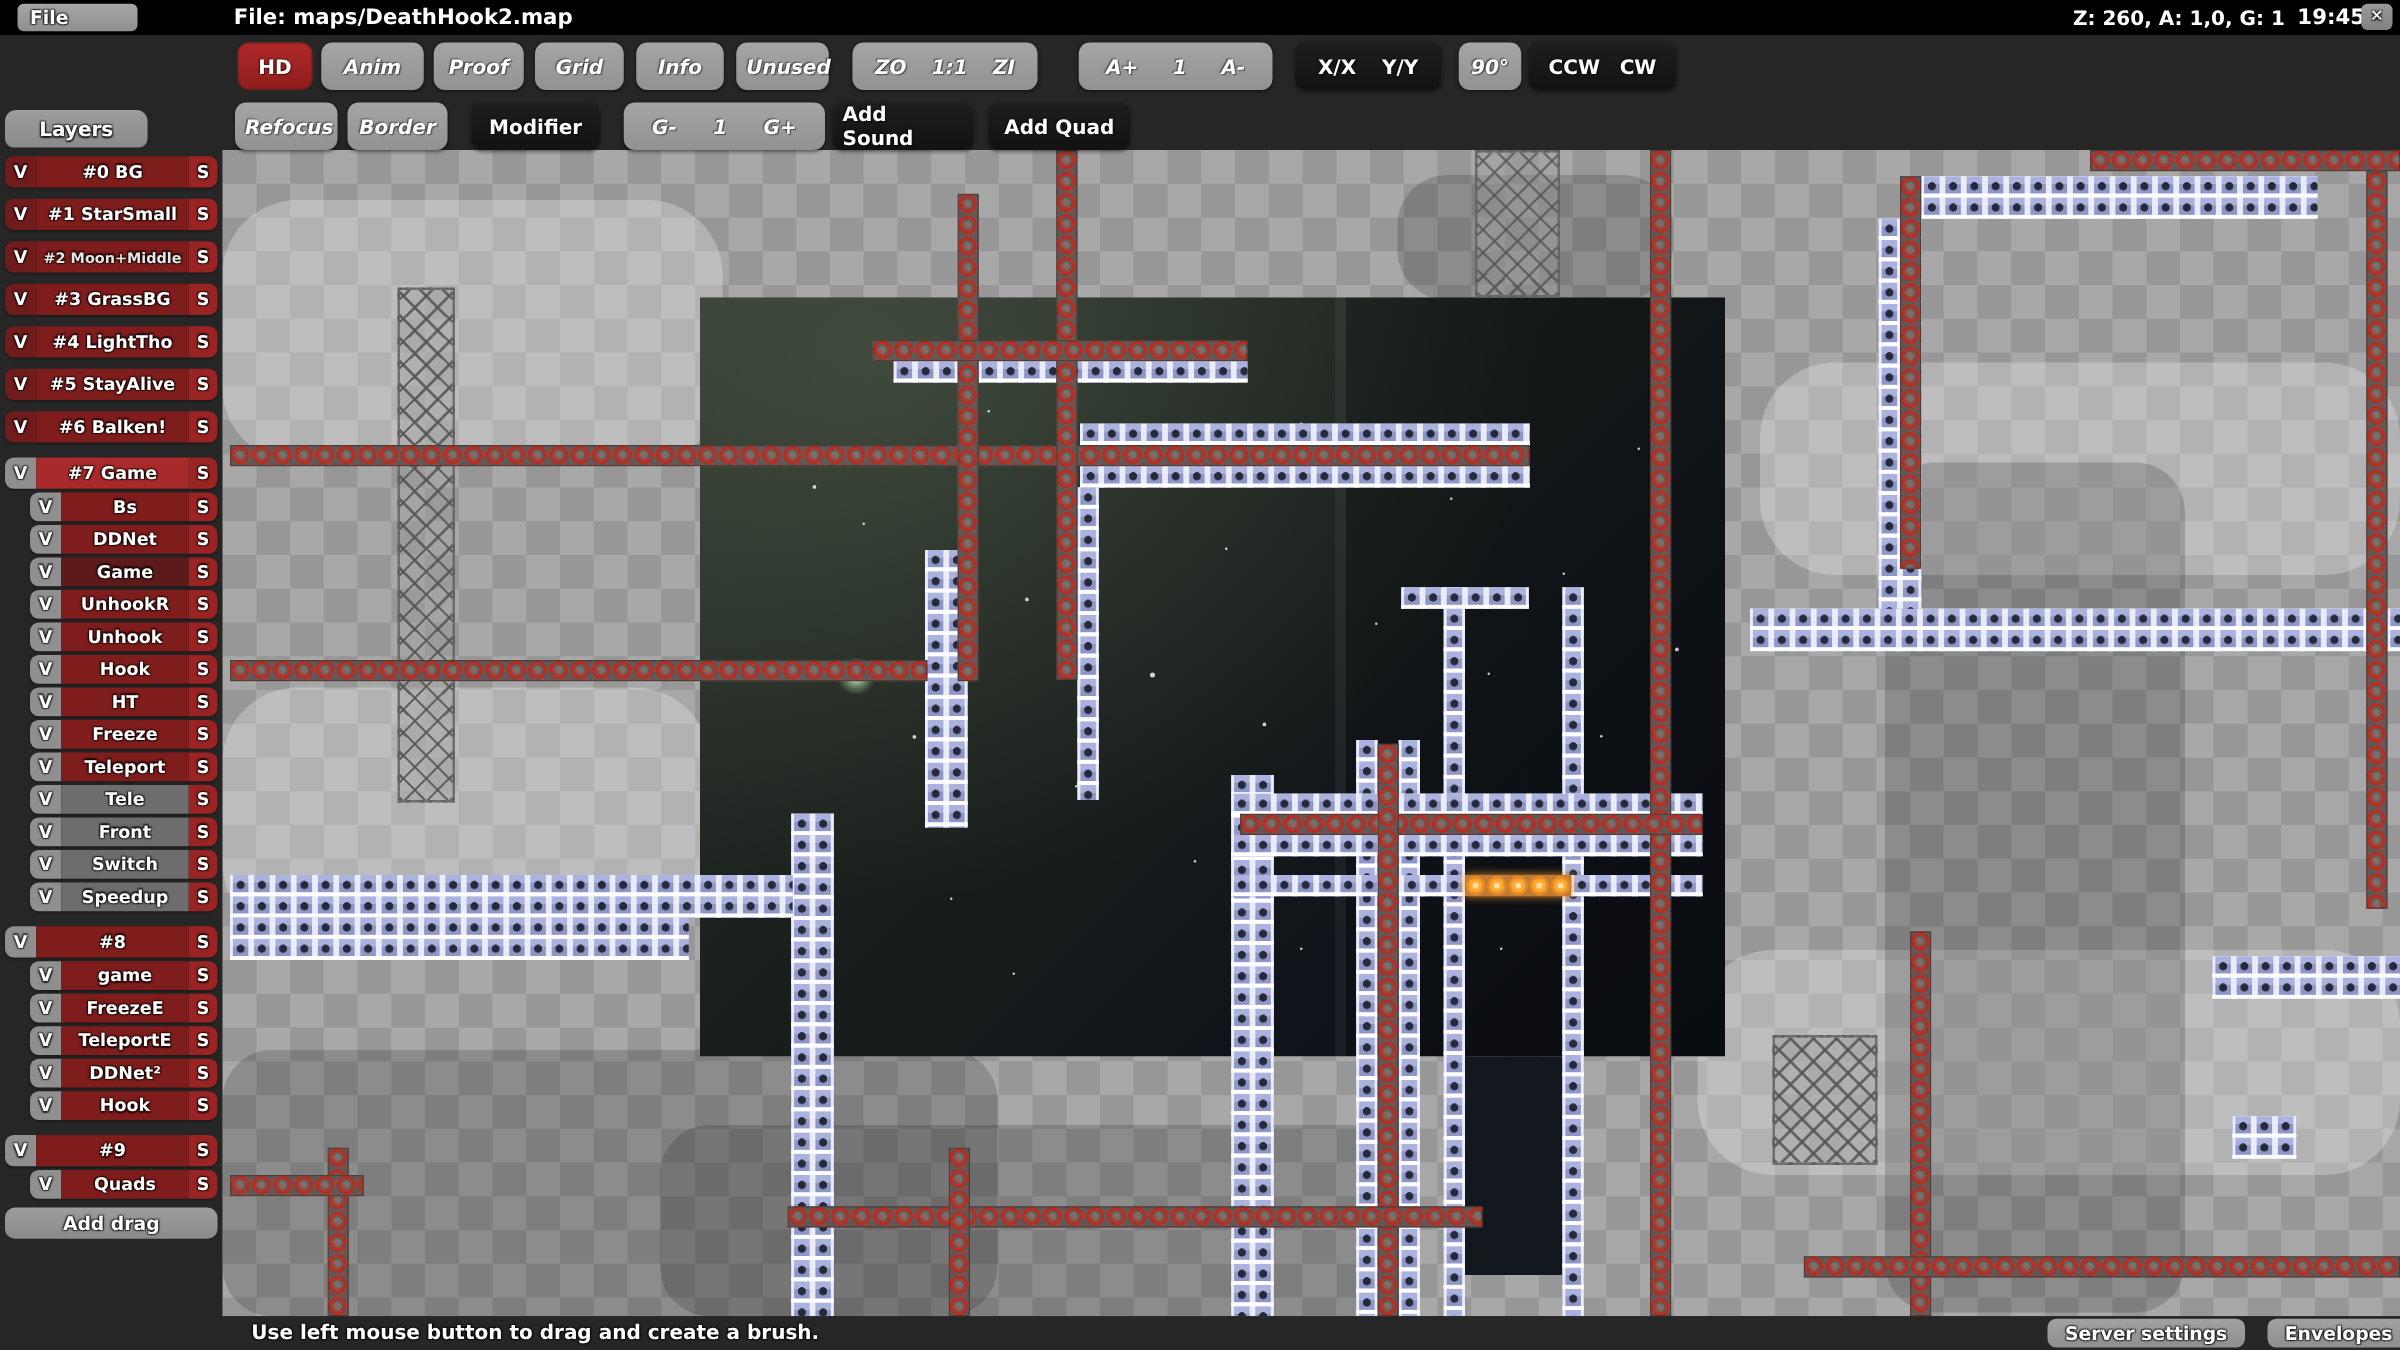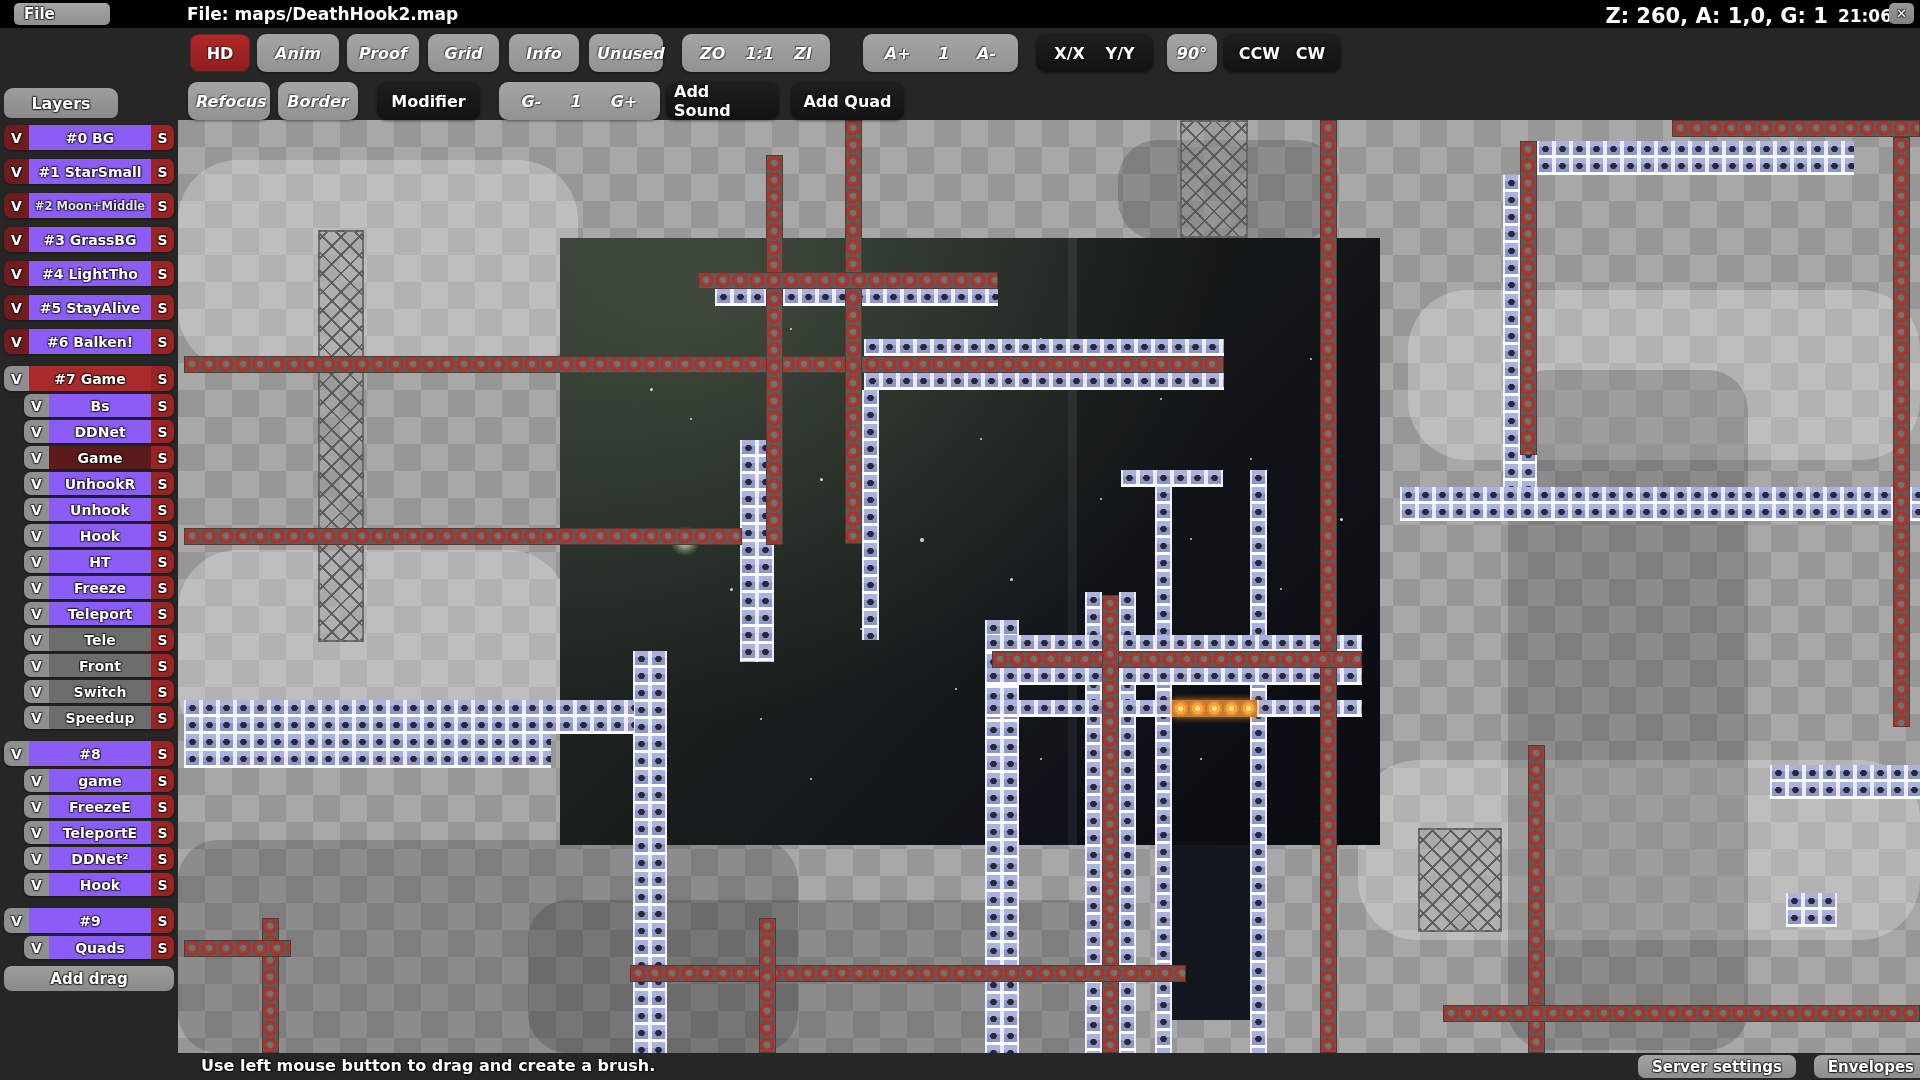--- a/index.html
+++ b/index.html
@@ -9,21 +9,21 @@
     text-shadow:-1px -1px 1px rgba(0,0,0,.55), 1px -1px 1px rgba(0,0,0,.55),
                 -1px 1px 1px rgba(0,0,0,.55), 1px 1px 1px rgba(0,0,0,.55); }
 
   
   #titlebar { position:absolute; left:0; top:0; width:1920px; height:28px; background:#000; z-index:40; }
   #file-btn { position:absolute; left:14px; top:3px; width:96px; height:22px;
     background:linear-gradient(#a6a6a6,#8f8f8f); border-radius:5px;
     display:flex; align-items:center; padding-left:10px; font-size:15px; cursor:pointer; }
   #map-title { position:absolute; left:187px; top:4px; font-size:17px; }
   #tb-right { position:absolute; right:28px; top:4px; display:flex; align-items:center; gap:10px; }
-  #zoom-status { font-size:21px; }
+  #zoom-status { font-size:16px; }
   #clock { font-size:17px; }
   #close-btn { position:absolute; right:6px; top:3px; width:25px; height:21px;
     background:linear-gradient(#9a9a9a,#828282); border-radius:5px;
     display:flex; align-items:center; justify-content:center; font-size:13px; cursor:pointer; }
 
   
   .tbrow { position:absolute; display:flex; align-items:flex-start; z-index:30; }
   #row1 { left:190px; top:34px; }
   #row2 { left:188px; top:82px;justify-content:flex-end; }
   .tb { height:38px; border-radius:9px; display:flex; align-items:center;
@@ -41,21 +41,21 @@
     background:linear-gradient(#9d9d9d,#8a8a8a); border-radius:9px 9px 7px 7px;
     display:flex; align-items:center; justify-content:center; font-size:16px; cursor:pointer; }
   .lrow { display:flex; height:25px; margin:9px 4px 0 4px; cursor:pointer;
           filter:drop-shadow(0 1px 1px rgba(0,0,0,.4)); }
   .lrow.first { margin-top:7px; }
   .lrow.child { height:23px; margin:3px 4px 0 24px; }
   .lrow.newgrp { margin-top:12px; }
   .vbtn { width:25px; background:#8f8f8f; border-radius:7px 0 0 7px;
     display:flex; align-items:center; justify-content:center; font-size:14px; }
   .vbtn.vred { background:#701c1c; }
-  .nm { flex:1; background:#8b5cf6; display:flex; align-items:center;
+  .nm { flex:1; background:#7f1d1d; display:flex; align-items:center;
         justify-content:center; font-size:14px; overflow:hidden; white-space:nowrap; }
   .nm.sel { background:#a82a2a; }
   .nm.active { background:#5c1a1a; }
   .nm.darkshade { background:#6d6d6d; }
   .nm.small { font-size:11.5px; color:#e4e4e4; }
   .sbtn { width:23px; background:#9a2424; border-radius:0 7px 7px 0;
     display:flex; align-items:center; justify-content:center; font-size:14px; }
   #add-group { margin:7px 4px 0 4px; height:25px;
     background:linear-gradient(#9d9d9d,#8a8a8a); border-radius:8px;
     display:flex; align-items:center; justify-content:center; font-size:15px; cursor:pointer; }
@@ -109,21 +109,21 @@
     border-radius:7px; display:flex; align-items:center; font-size:15px; cursor:pointer; }
 </style>
 </head>
 <body>
 
 <div id="titlebar">
   <div id="file-btn" class="olt">File</div>
   <div id="map-title" class="olt">File: maps/DeathHook2.map</div>
   <div id="tb-right">
     <span id="zoom-status" class="olt">Z: 260, A: 1,0, G: 1</span>
-    <span id="clock" class="olt">21:06</span>
+    <span id="clock" class="olt">19:45</span>
   </div>
   <div id="close-btn" class="olt">✕</div>
 </div>
 
 <div id="row1" class="tbrow">
     <div class="tb red" style="width: 60px; margin-left: 0px;">
       <span>HD</span>
     </div>
     <div class="tb light" style="width: 82px; margin-left: 7px;">
       <span>Anim</span>

